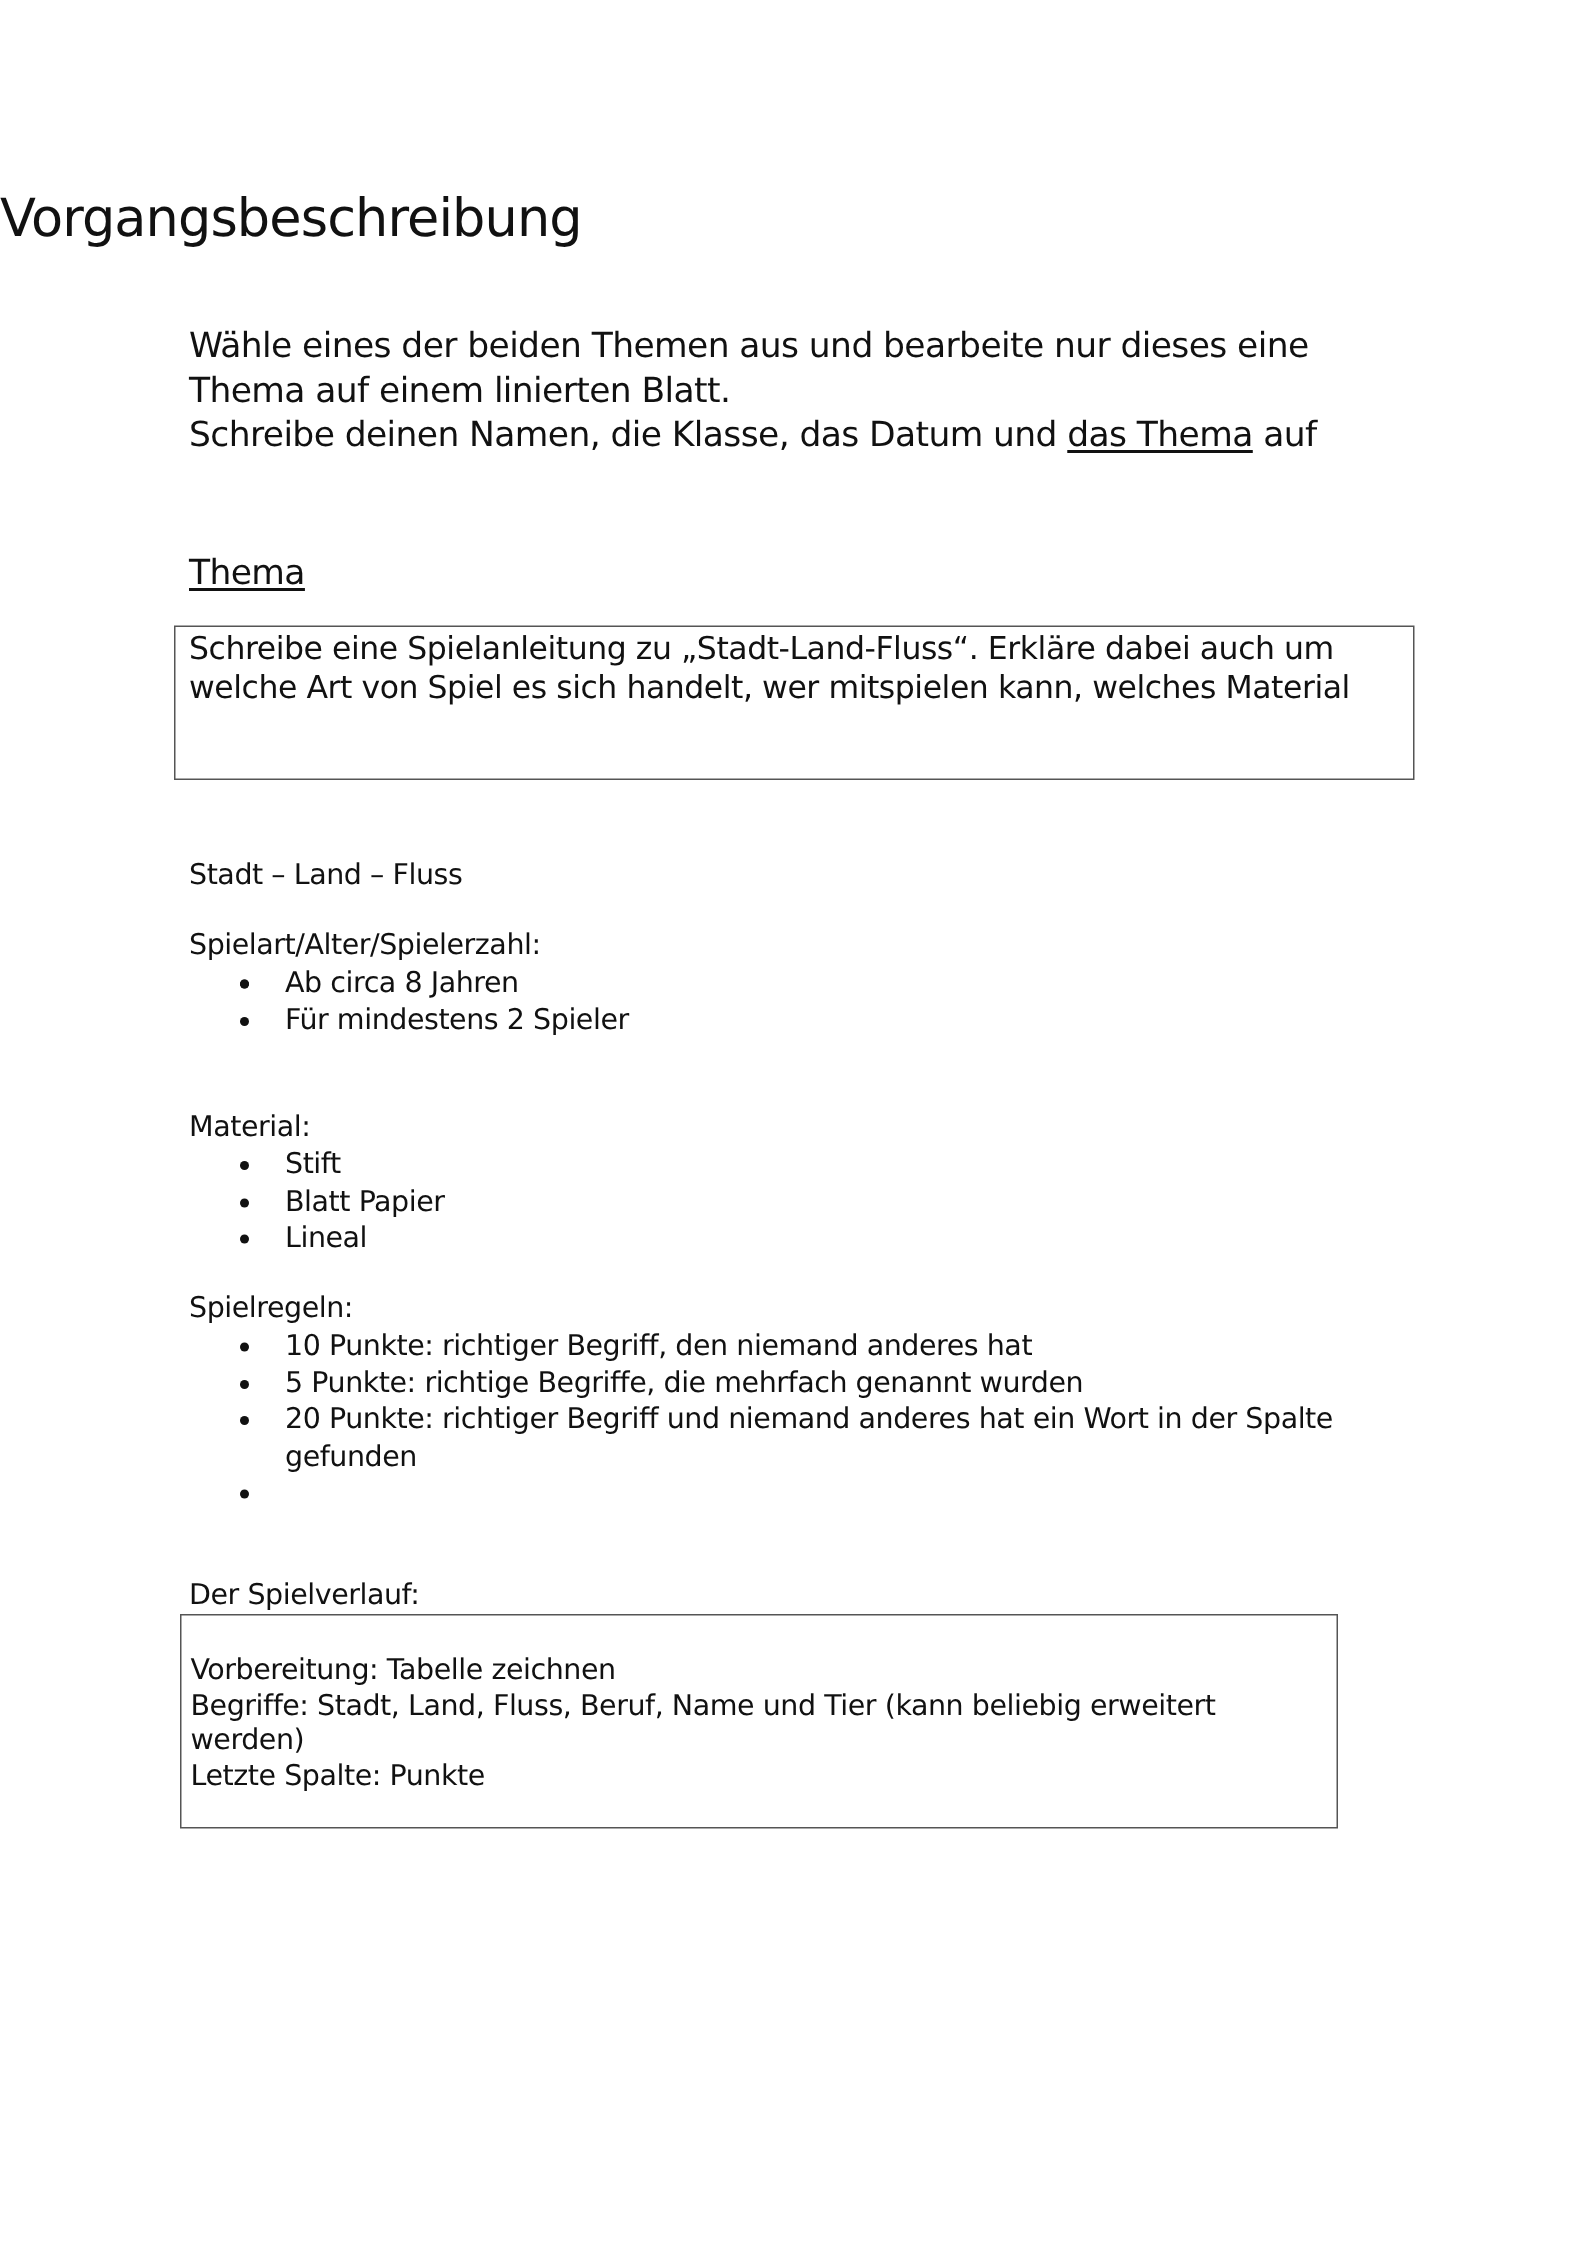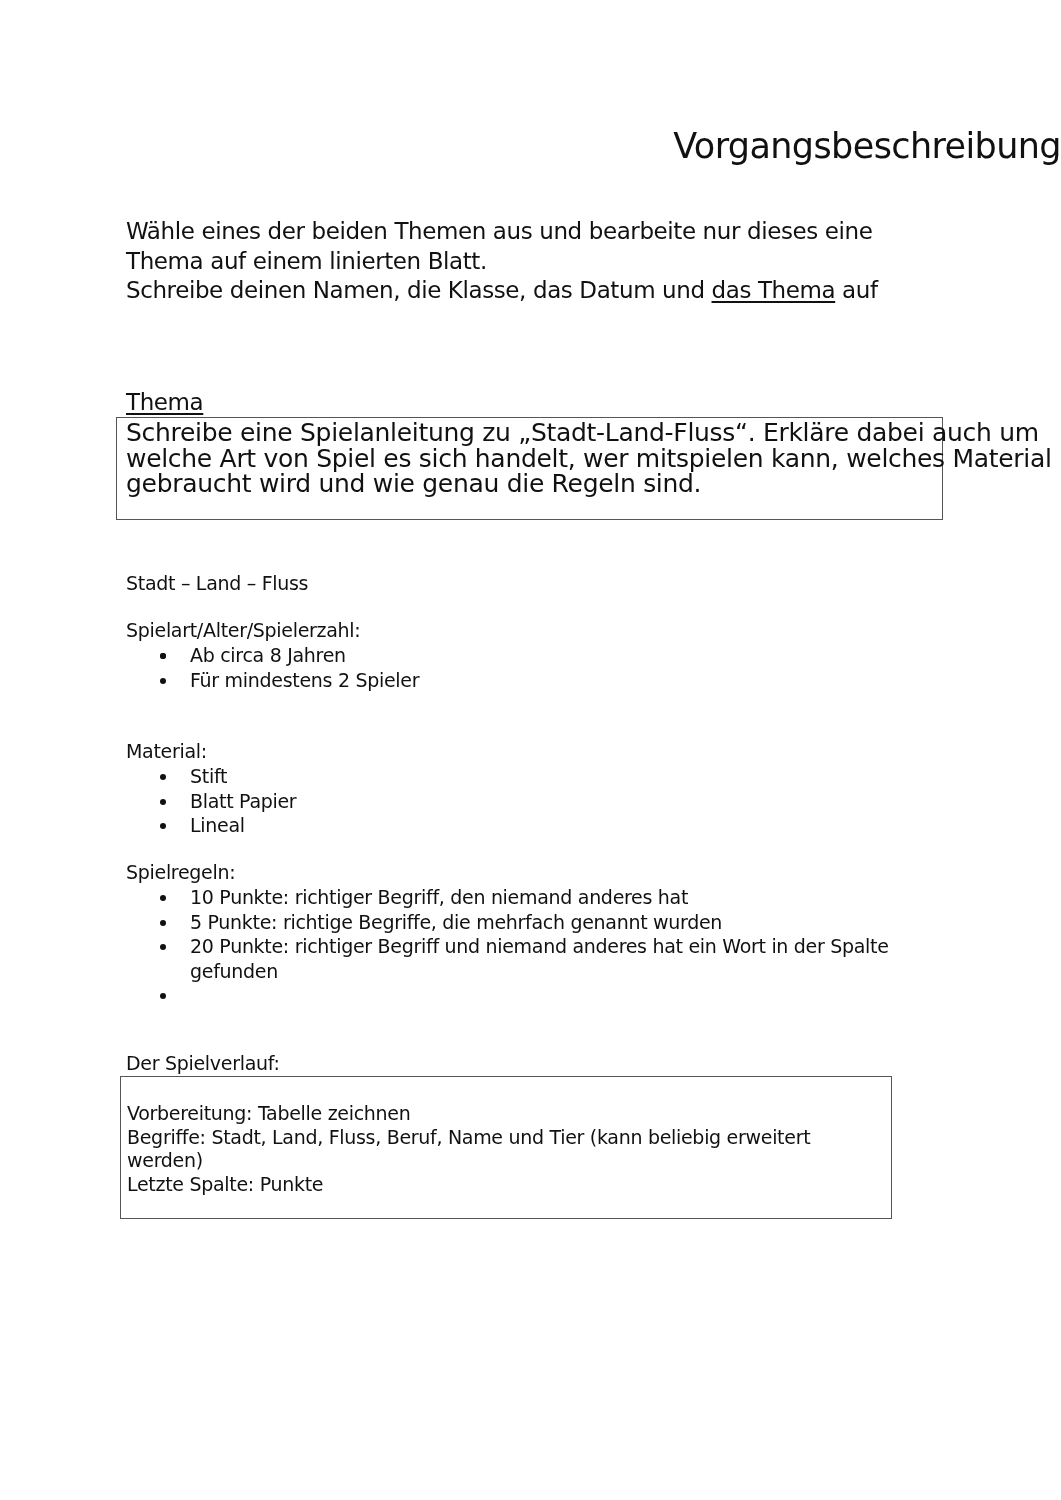--- a/index.html
+++ b/index.html
@@ -13,21 +13,21 @@
       position: relative;
       overflow: hidden;
       color: #111111;
       font-family: "DejaVu Sans", sans-serif;
     }
     .page-title {
       position: absolute;
       left: 0;
       top: 124px;
       width: 1061px;
-      text-align: right;
+      text-align: left;
       font-size: 35px;
       line-height: 44px;
       margin: 0;
       font-weight: normal;
       letter-spacing: -0.6px;
     }
     .instructions {
       position: absolute;
       left: 126px;
       top: 217px;
@@ -35,37 +35,37 @@
       font-size: 23px;
       line-height: 29.5px;
       letter-spacing: -0.4px;
     }
     .instructions .line { display: block; white-space: nowrap; }
     .underline { text-decoration: underline; text-underline-offset: 3px; }
 
     .thema-heading {
       position: absolute;
       left: 126px;
-      top: 387px;
+      top: 367px;
       font-size: 23px;
       line-height: 30px;
       text-decoration: underline;
       text-underline-offset: 3px;
       letter-spacing: -0.4px;
     }
     .task-box {
       position: absolute;
       left: 116px;
       top: 417px;
       width: 827px;
       height: 103px;
       border: 1.5px solid #555555;
       box-sizing: border-box;
       padding: 2px 9px;
-      font-size: 25px;
+      font-size: 21px;
       line-height: 25.5px;
       letter-spacing: -0.3px;
     }
     .task-box .line { display: block; white-space: nowrap; }
 
     .body-text {
       position: absolute;
       left: 126px;
       font-size: 19px;
       line-height: 24.5px;
@@ -122,21 +122,20 @@
   <span class="line">Wähle eines der beiden Themen aus und bearbeite nur dieses eine</span>
   <span class="line">Thema auf einem linierten Blatt.</span>
   <span class="line"><span>Schreibe deinen Namen, die Klasse, das Datum und </span><span class="underline">das Thema</span><span> auf</span></span>
 </div>
 
 <div class="thema-heading">Thema</div>
 
 <div class="task-box">
   <span class="line">Schreibe eine Spielanleitung zu „Stadt-Land-Fluss“. Erkläre dabei auch um</span>
   <span class="line">welche Art von Spiel es sich handelt, wer mitspielen kann, welches Material</span>
-  <span class="line">gebraucht wird und wie genau die Regeln sind.</span>
 </div>
 
 <div class="body-text" style="top:571px;text-align:right;">Stadt – Land – Fluss</div>
 
 <div class="body-text" style="top:618px;">Spielart/Alter/Spielerzahl:</div>
 <ul class="bullets" style="top:643px;">
   <li><span class="bullet-icon"></span></li>
   <li><span class="bullet-icon"></span><span>Ab circa 8 Jahren</span></li>
   <li><span class="bullet-icon"></span><span>Für mindestens 2 Spieler</span></li>
 </ul>

